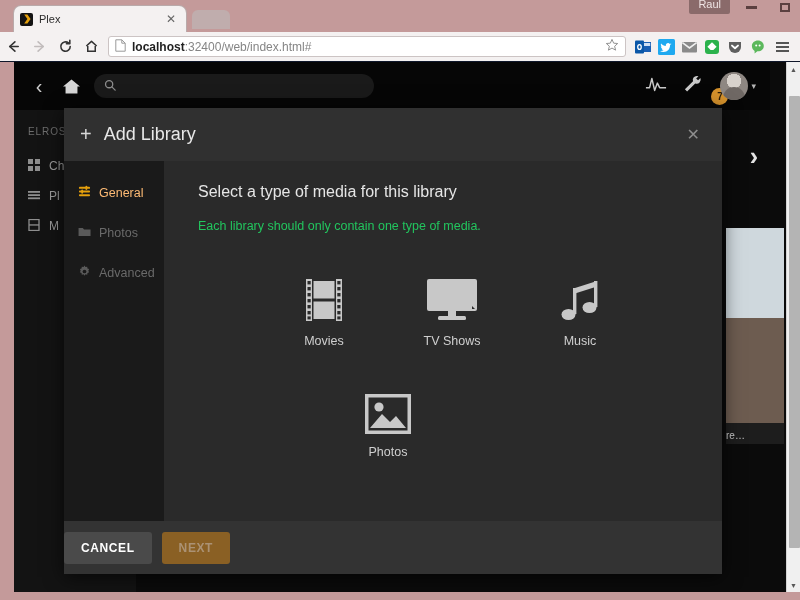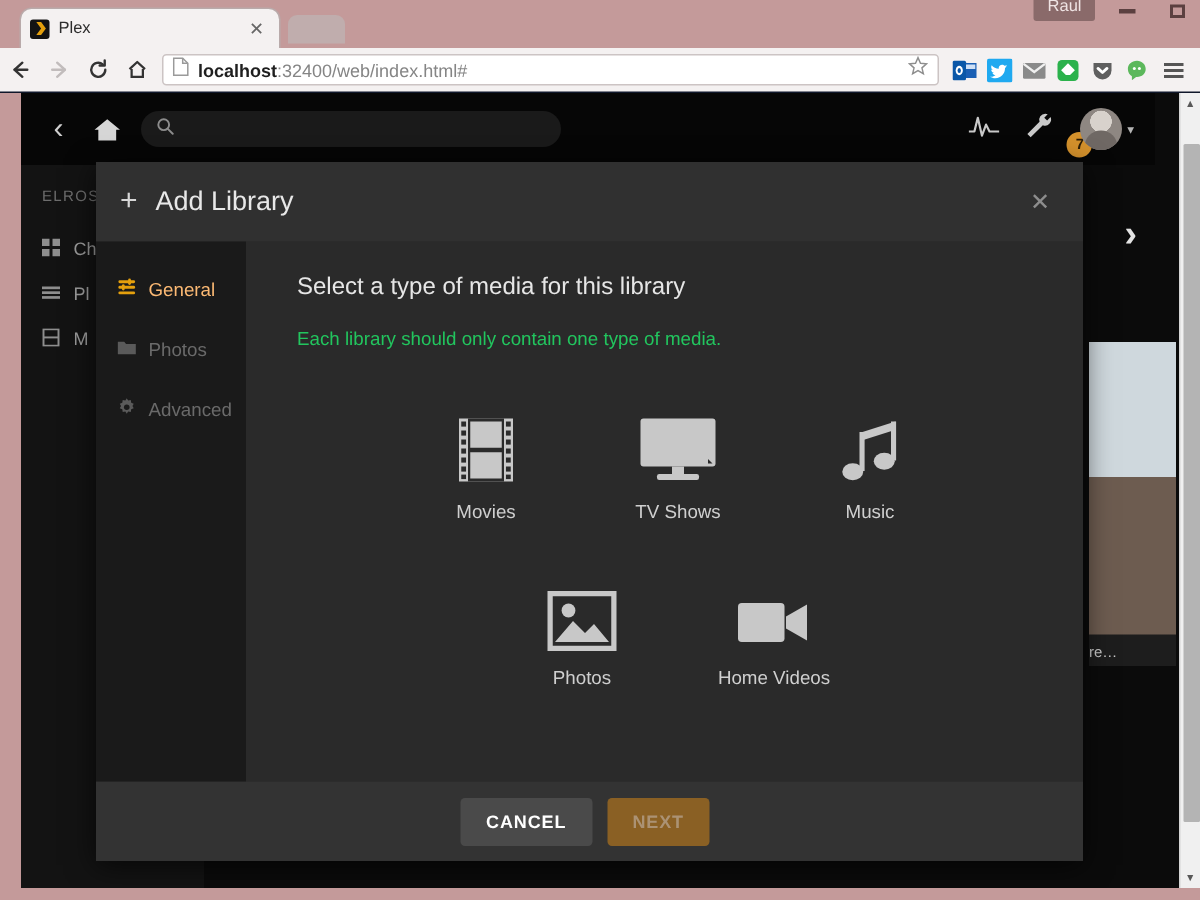--- a/index.html
+++ b/index.html
@@ -180,21 +180,21 @@
   #row1 { margin-top:34px; padding-left:62px; }
   #row2 { margin-top:30px; padding-left:126px; }
   .type {
     width:128px; display:flex; flex-direction:column; align-items:center;
   }
   .type .glyph { height:56px; display:flex; align-items:flex-end; justify-content:center; }
   .type .lbl { font-size:12.5px; color:#cfcfcf; margin-top:11px; }
 
   #modal-footer {
     height:53px; background:#333333; display:flex; align-items:center;
-    justify-content:center; padding-right:6px; gap:10px;
+    justify-content:flex-start; padding-right:6px; gap:10px;
   }
   .btn { font-size:12px; font-weight:bold; letter-spacing:.6px;
     padding:9px 17px; border-radius:3px; }
   #btn-cancel { background:#4a4a4a; color:#ffffff; }
   #btn-next { background:#8a6024; color:#ab9274; }
 
   
   #scrollbar {
     position:absolute; right:0; top:62px; width:14px; height:530px;
     background:#f0f0f0; border-left:1px solid #d4d4d4;
@@ -509,29 +509,20 @@
             <div class="type">
               <span class="glyph">
                 <svg width="46" height="40" viewBox="0 0 46 40">
                   <rect x="1.5" y="1.5" width="43" height="37" fill="none" stroke="#c8c8c8" stroke-width="4"></rect>
                   <circle cx="14" cy="13" r="4.6" fill="#c8c8c8"></circle>
                   <path d="M5 34 L17 20 L25 28 L31 22 L41 34 Z" fill="#c8c8c8"></path>
                 </svg>
               </span>
               <span class="lbl">Photos</span>
             </div>
-            <div class="type">
-              <span class="glyph">
-                <svg width="50" height="38" viewBox="0 0 50 38">
-                  <rect x="1" y="6" width="31" height="26" rx="2.5" fill="#c8c8c8"></rect>
-                  <path d="M33 15 L47 7 V31 L33 23 Z" fill="#c8c8c8"></path>
-                </svg>
-              </span>
-              <span class="lbl">Home Videos</span>
-            </div>
           </div>
         </div>
       </div>
 
       <div id="modal-footer">
         <span class="btn" id="btn-cancel">CANCEL</span>
         <span class="btn" id="btn-next">NEXT</span>
       </div>
     </div>
   </div>

